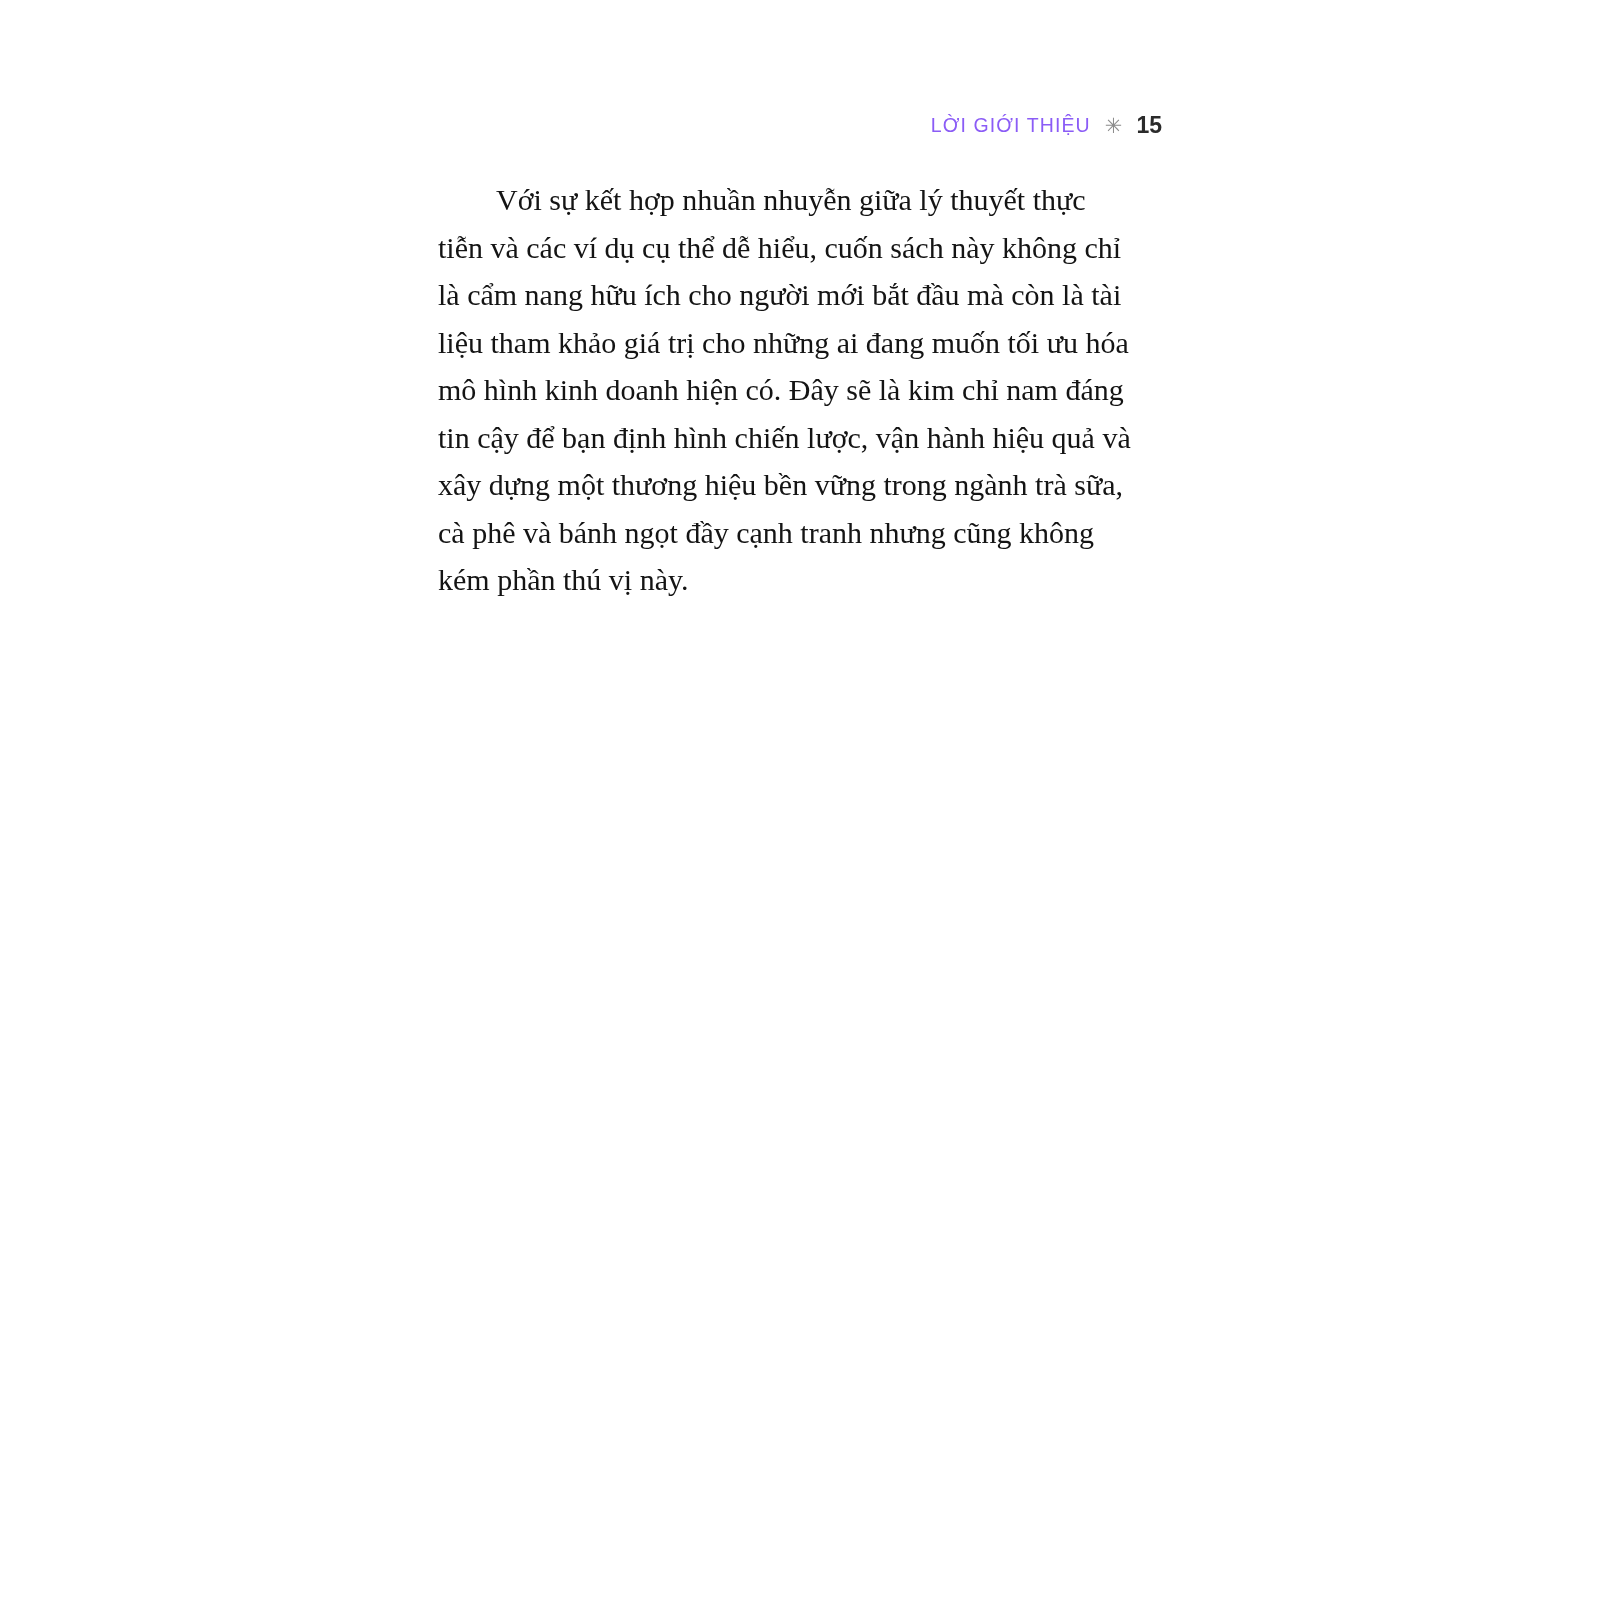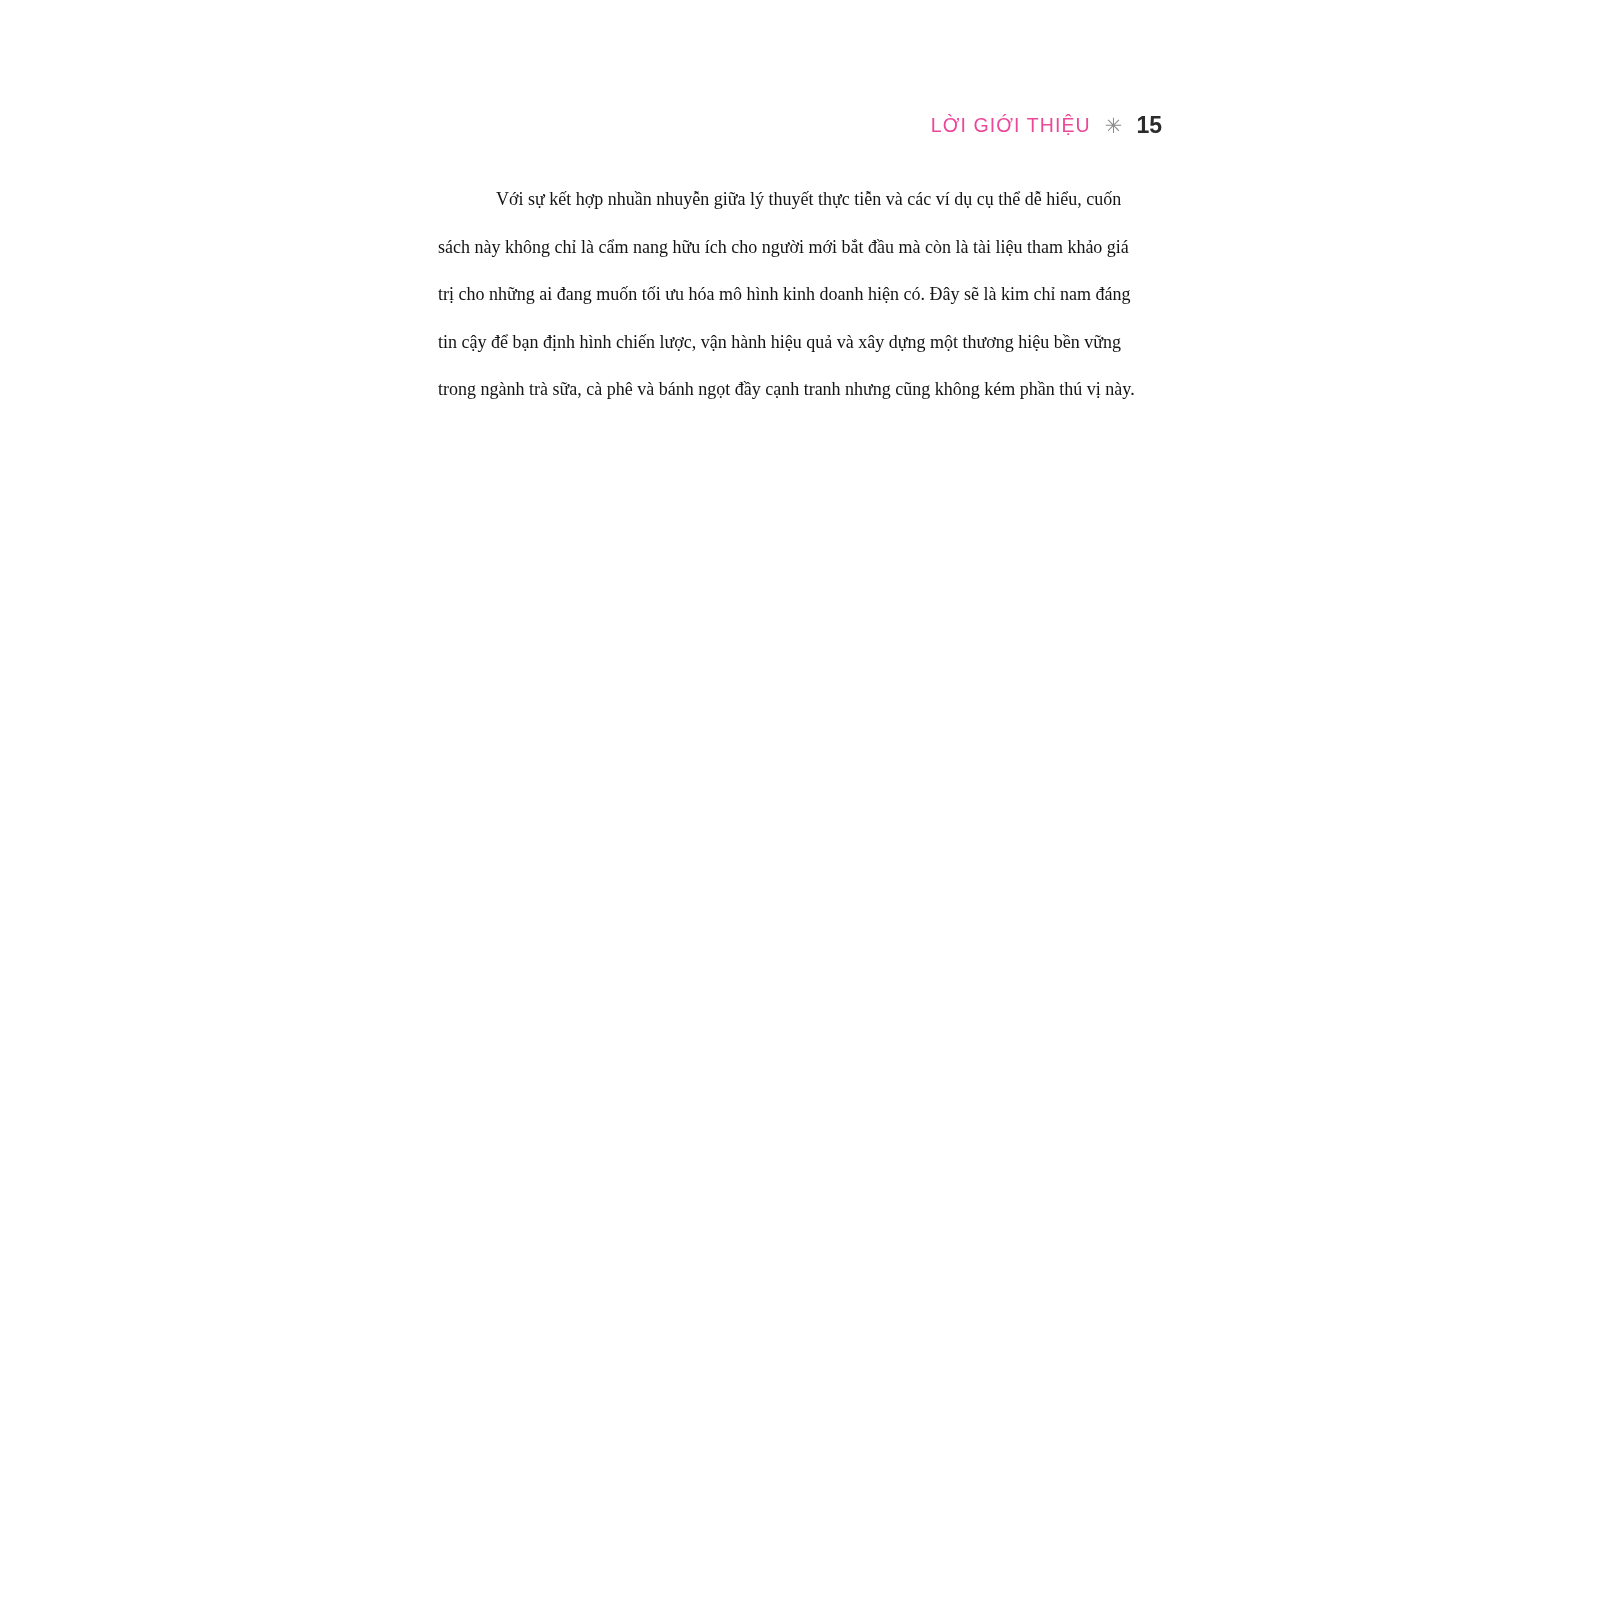--- a/index.html
+++ b/index.html
@@ -33,21 +33,21 @@
     width: 1162px;
     display: flex;
     justify-content: flex-end;
     align-items: center;
     gap: 14px;
   }
   .running-head .chapter-name {
     font-family: "Liberation Sans", sans-serif;
     font-size: 19.5px;
     letter-spacing: 1.1px;
-    color: #ec4899;
+    color: #8b5cf6;
     font-weight: 400;
     white-space: nowrap;
   }
   .running-head .asterisk {
     font-family: "DejaVu Sans", sans-serif;
     font-size: 21px;
     line-height: 1;
     color: #8c8c8c;
     position: relative;
     top: 1px;
@@ -62,21 +62,21 @@
   
   .body-block {
     position: absolute;
     top: 176px;
     left: 438px;
     width: 700px;
   }
   .body-paragraph {
     margin: 0;
     font-family: "Liberation Serif", serif;
-    font-size: 18px;
+    font-size: 30px;
     line-height: 47.5px;
     text-align: justify;
     text-indent: 58px;
     color: #141414;
     hyphens: none;
   }
   .body-paragraph:last-child {
     text-align: left;
   }
 </style>

